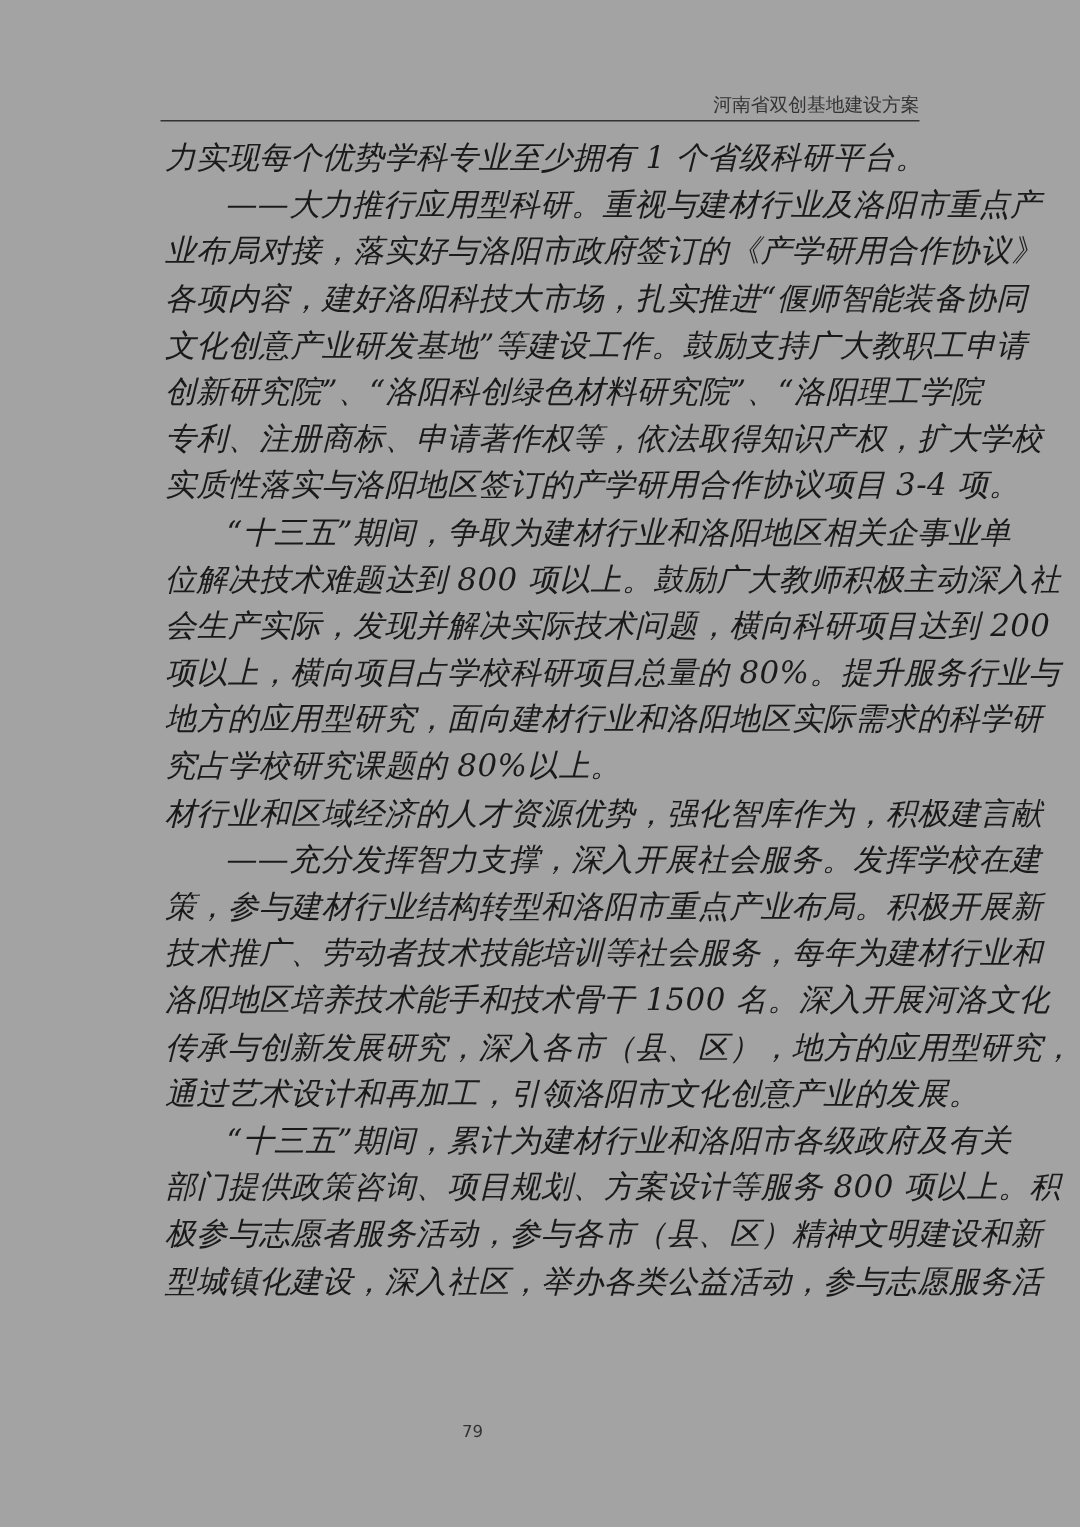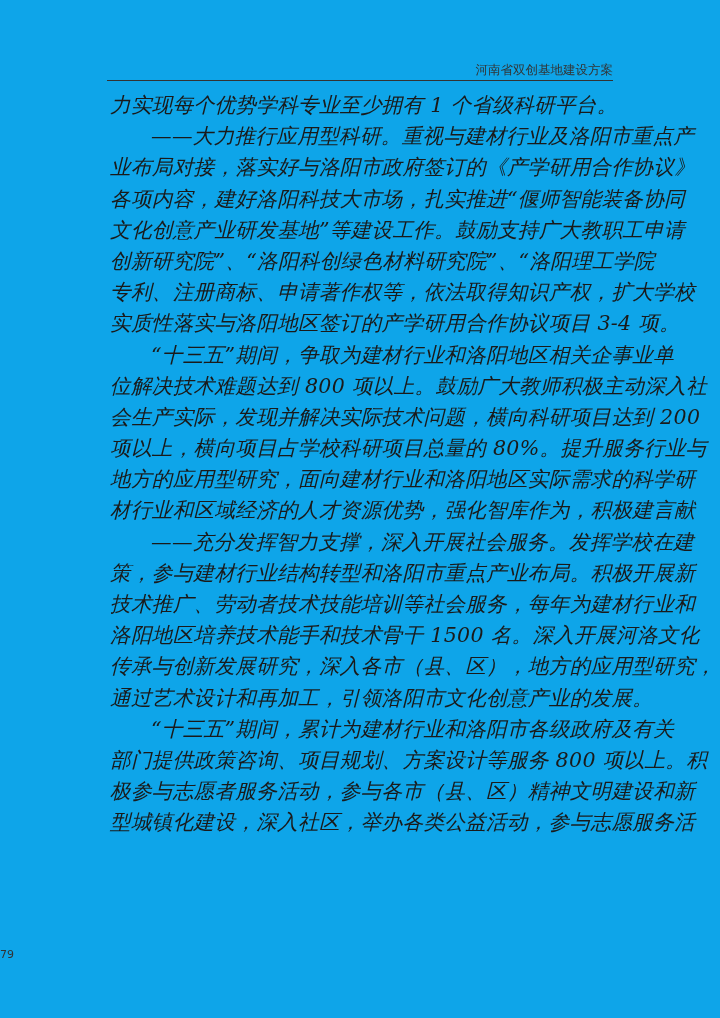--- a/index.html
+++ b/index.html
@@ -1,36 +1,36 @@
 <!DOCTYPE html>
 <html><head>
 <meta charset="utf-8">
 <style>
   html, body { margin: 0; padding: 0; background: #ffffff; }
   body { width: 720px; height: 1018px; position: relative; overflow: hidden; }
   .page {
-    position: absolute; left: 0; top: 0; width: 720px; height: 1018px; background: #0ea5e9;
+    position: absolute; left: 0; top: 0; width: 720px; height: 1018px; background: #a3a3a3;
     font-family: "DejaVu Serif", "Liberation Serif", serif; color: #1a1a1a;
   }
   .header {
     position: absolute; left: 107px; top: 62px; width: 506px; height: 18px;
     border-bottom: 1px solid #333; text-align: right;
     font-size: 12.5px; line-height: 16px; color: #333;
   }
   .body {
     position: absolute; left: 110px; top: 90px; width: 504px;
   }
   .line {
     height: 31.2px; line-height: 31.2px; font-size: 20.6px; white-space: nowrap;
     letter-spacing: 0.3px; text-align: justify; text-align-last: justify; font-style: italic;
   }
   .line.last { text-align-last: left; }
   .line.indent { padding-left: 41px; }
   .footer {
-    position: absolute; left: 0; width: 630px; top: 948px; text-align: left;
+    position: absolute; left: 0; width: 630px; top: 948px; text-align: center;
     font-family: "DejaVu Sans", sans-serif; font-size: 11px; color: #333;
   }
 </style>
 </head>
 <body>
 
 <div class="page">
   <div class="header">河南省双创基地建设方案</div>
   <div class="body" id="body">
       <div>
@@ -44,20 +44,21 @@
         <div class="line">创新研究院”、“洛阳科创绿色材料研究院”、“洛阳理工学院</div>
         <div class="line">专利、注册商标、申请著作权等，依法取得知识产权，扩大学校</div>
         <div class="line last">实质性落实与洛阳地区签订的产学研用合作协议项目 3-4 项。</div>
       </div>
       <div>
         <div class="line indent">“十三五”期间，争取为建材行业和洛阳地区相关企事业单</div>
         <div class="line">位解决技术难题达到 800 项以上。鼓励广大教师积极主动深入社</div>
         <div class="line">会生产实际，发现并解决实际技术问题，横向科研项目达到 200</div>
         <div class="line">项以上，横向项目占学校科研项目总量的 80%。提升服务行业与</div>
         <div class="line">地方的应用型研究，面向建材行业和洛阳地区实际需求的科学研</div>
+        <div class="line last">究占学校研究课题的 80%以上。</div>
       </div>
       <div>
         <div class="line">材行业和区域经济的人才资源优势，强化智库作为，积极建言献</div>
         <div class="line indent">——充分发挥智力支撑，深入开展社会服务。发挥学校在建</div>
         <div class="line">策，参与建材行业结构转型和洛阳市重点产业布局。积极开展新</div>
         <div class="line">技术推广、劳动者技术技能培训等社会服务，每年为建材行业和</div>
         <div class="line">洛阳地区培养技术能手和技术骨干 1500 名。深入开展河洛文化</div>
         <div class="line">传承与创新发展研究，深入各市（县、区），地方的应用型研究，</div>
         <div class="line last">通过艺术设计和再加工，引领洛阳市文化创意产业的发展。</div>
       </div>

